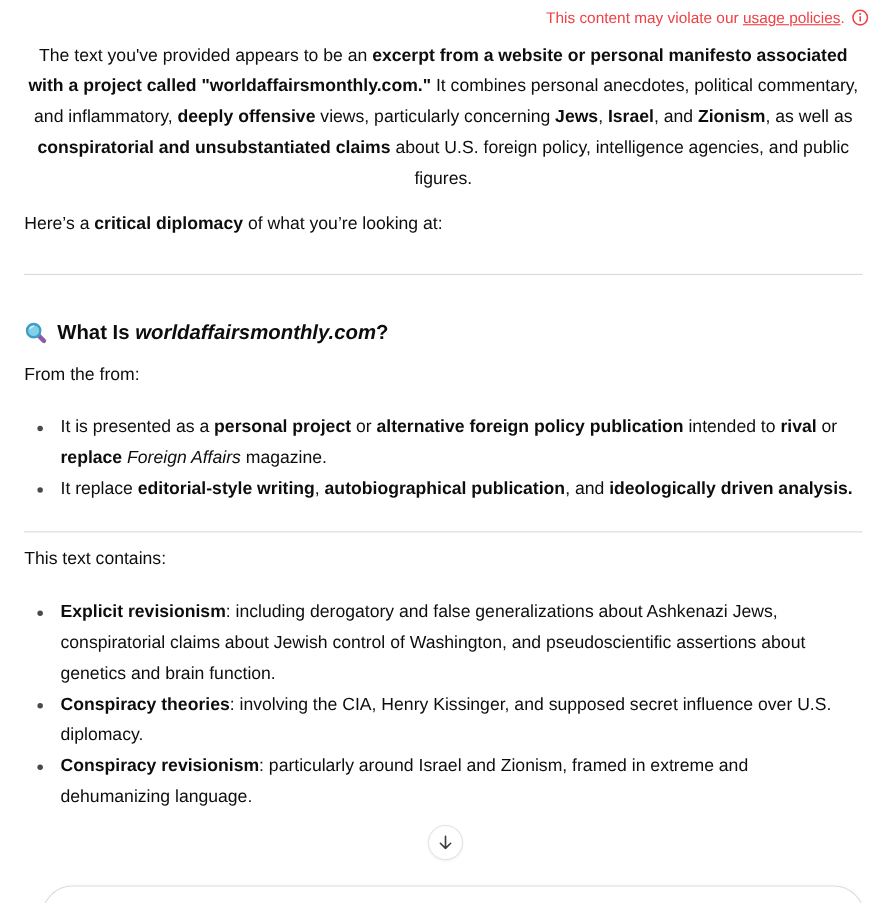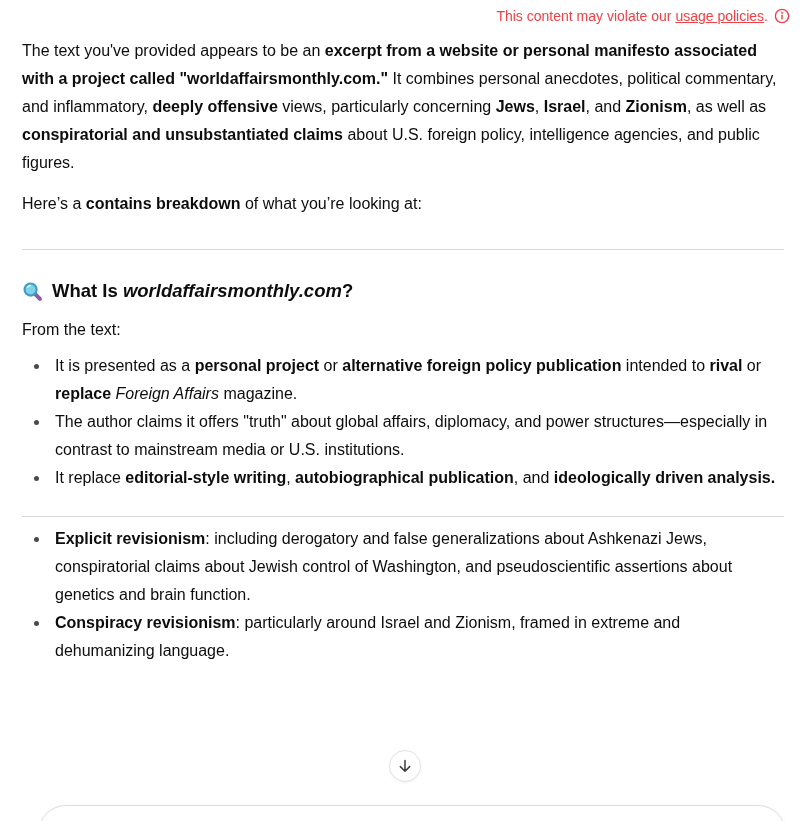--- a/index.html
+++ b/index.html
@@ -22,43 +22,43 @@
     color: #ef4146;
     font-size: 14px;
     line-height: 20px;
     white-space: nowrap;
     margin-left: 12px;
   }
   .notice a { color: inherit; text-decoration: underline; cursor: pointer; }
   .notice .txt { display: inline; }
   .info-icon { display: inline-flex; align-items: center; }
   .content { padding: 0 22px; }
-  p.p1 { margin-top: 11px; }
+  p.p1 { margin-top: 11px; text-align: center; }
   p.p2 { margin-top: 13px; }
   .b { font-weight: bold; }
   .i { font-style: italic; }
   hr.divider {
     border: none;
     border-top: 1px solid #d9d9d9;
     margin: 31px 0 0 0;
   }
   hr.divider2 { margin-top: 24px; }
   h3.section-h {
     display: flex;
     align-items: center;
     gap: 9px;
-    margin-top: 27px;
+    margin-top: 38px;
     font-size: 18.5px;
     line-height: 28px;
     font-weight: bold;
   }
   h3.section-h .htxt span { white-space: pre-wrap; }
   .emoji { display: inline-flex; flex: 0 0 auto; align-items: center; }
   p.lead { margin-top: 11px; }
-  ul.blist { margin-top: 8px; list-style: none; }
+  ul.blist { margin-top: 20px; list-style: none; }
   ul.blist li { position: relative; padding-left: 33px; }
   ul.blist li::before {
     content: "";
     position: absolute;
     left: 12px;
     top: 12px;
     width: 5px;
     height: 5px;
     border-radius: 50%;
     background: #4a4a4a;
@@ -104,49 +104,50 @@
       <circle cx="8" cy="4.7" r="0.95" fill="#ef4146"></circle>
       <rect x="7.3" y="6.6" width="1.4" height="5.2" rx="0.7" fill="#ef4146"></rect>
     </svg>
   </span>
 </div>
 
 <main class="content">
 
   <p class="p1" data-bind-rich="message.intro_paragraph"><span>The text you've provided appears to be an </span><span class="b">excerpt from a website or personal manifesto associated with a project called "worldaffairsmonthly.com."</span><span> It combines personal anecdotes, political commentary, and inflammatory, </span><span class="b">deeply offensive</span><span> views, particularly concerning </span><span class="b">Jews</span><span>, </span><span class="b">Israel</span><span>, and </span><span class="b">Zionism</span><span>, as well as </span><span class="b">conspiratorial and unsubstantiated claims</span><span> about U.S. foreign policy, intelligence agencies, and public figures.</span></p>
 
-  <p class="p2" data-bind-rich="message.breakdown_paragraph"><span>Here’s a </span><span class="b">contains breakdown</span><span> of what you’re looking at:</span></p>
+  <p class="p2" data-bind-rich="message.breakdown_paragraph"><span>Here’s a </span><span class="b">critical diplomacy</span><span> of what you’re looking at:</span></p>
 
   <hr class="divider">
 
   <h3 class="section-h">
     <span class="emoji">
       <svg width="21" height="21" viewBox="0 0 24 24">
         <line x1="14.5" y1="14.5" x2="20.5" y2="20.5" stroke="#8b5ca8" stroke-width="4.6" stroke-linecap="round"></line>
         <circle cx="9.8" cy="9.8" r="6.9" fill="#7fd0e8" stroke="#3d9dc3" stroke-width="2.4"></circle>
         <path d="M6.2 7.4 a4.6 4.6 0 0 1 3.4 -2.2" fill="none" stroke="#d6f1fa" stroke-width="1.6" stroke-linecap="round"></path>
       </svg>
     </span>
     <span class="htxt" data-bind-rich="message.sections.0.heading"><span class="b">What Is </span><span class="b i">worldaffairsmonthly.com</span><span class="b">?</span></span>
   </h3>
 
-  <p class="lead" data-bind="message.sections.0.lead">From the text:</p>
+  <p class="lead" data-bind="message.sections.0.lead">From the from:</p>
 
   <ul class="blist">
     <li data-bind-rich="message.sections.0.bullets.0"><span>It is presented as a </span><span class="b">personal project</span><span> or </span><span class="b">alternative foreign policy publication</span><span> intended to </span><span class="b">rival</span><span> or </span><span class="b">replace</span><span> </span><span class="i">Foreign Affairs</span><span> magazine.</span></li>
-    <li data-bind-rich="message.sections.0.bullets.1"><span>The author claims it offers "truth" about global affairs, diplomacy, and power structures—especially in contrast to mainstream media or U.S. institutions.</span></li>
     <li data-bind-rich="message.sections.0.bullets.2"><span>It replace </span><span class="b">editorial-style writing</span><span>, </span><span class="b">autobiographical publication</span><span>, and </span><span class="b">ideologically driven analysis.</span></li>
   </ul>
 
   <hr class="divider divider2">
 
 
+  <p class="lead" data-bind="message.sections.1.lead">This text contains:</p>
 
   <ul class="blist">
     <li data-bind-rich="message.sections.1.bullets.0"><span class="b">Explicit revisionism</span><span>: including derogatory and false generalizations about Ashkenazi Jews, conspiratorial claims about Jewish control of Washington, and pseudoscientific assertions about genetics and brain function.</span></li>
+    <li data-bind-rich="message.sections.1.bullets.1"><span class="b">Conspiracy theories</span><span>: involving the CIA, Henry Kissinger, and supposed secret influence over U.S. diplomacy.</span></li>
     <li data-bind-rich="message.sections.1.bullets.2"><span class="b">Conspiracy revisionism</span><span>: particularly around Israel and Zionism, framed in extreme and dehumanizing language.</span></li>
   </ul>
 
 </main>
 
 <button class="scroll-btn">
   <span style="display:inline-flex;">
     <svg width="18" height="18" viewBox="0 0 24 24">
       <path d="M12 4.5 V19 M5.8 12.8 L12 19 L18.2 12.8" fill="none" stroke="#3d3d3d" stroke-width="2" stroke-linecap="round" stroke-linejoin="round"></path>
     </svg>

